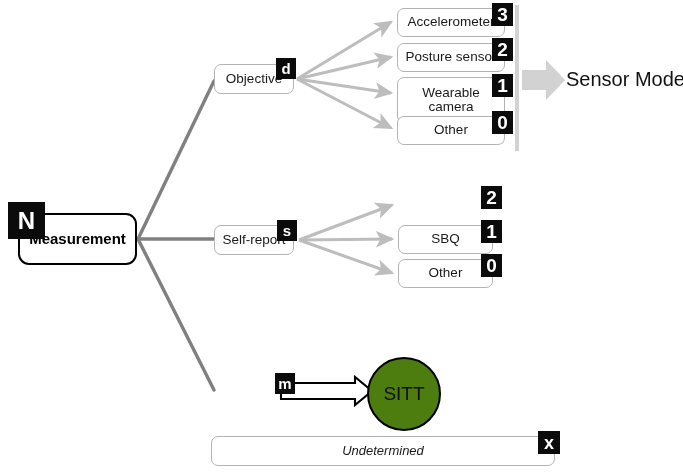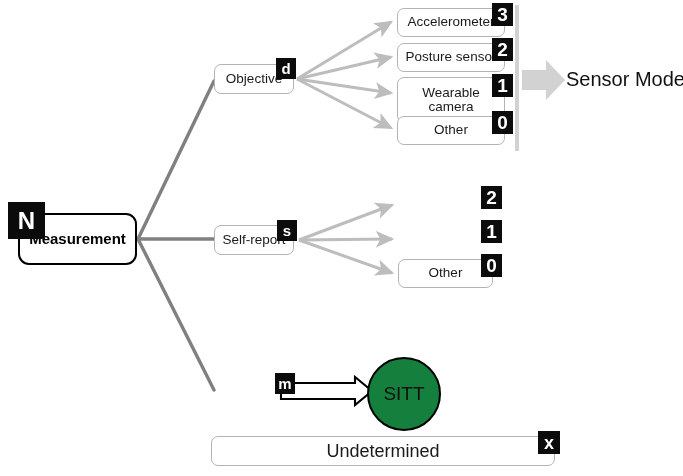--- a/index.html
+++ b/index.html
@@ -11,21 +11,21 @@
 
   
   .node{
     position:absolute;box-sizing:border-box;
     border:1.6px solid #b4b4b4;border-radius:7px;background:#ffffff;
     display:flex;align-items:center;justify-content:center;
     text-align:center;color:#1a1a1a;font-size:13px;line-height:1.05;
   }
   .node.lvl1{font-size:13.5px;}
   .node.child{font-size:13.5px;}
-  .node.wide{font-size:18px;}
+  .node.wide{font-size:13px;font-style:italic;}
 
   
   .node.root{
     border:2.6px solid #000000;border-radius:11px;
     font-weight:bold;font-size:15px;color:#000;
   }
 
   
   .badge{
     position:absolute;background:#0b0b0b;color:#ffffff;
@@ -33,21 +33,21 @@
     font-weight:bold;line-height:1;
   }
   .badge.num{width:21px;height:23px;font-size:19px;}
   .badge.tag{width:20px;height:21px;font-size:15px;}
   .badge.root-badge{width:37px;height:37px;font-size:24px;}
   .badge.x-badge{width:22px;height:23px;font-size:18px;}
 
   
   .circle{
     position:absolute;box-sizing:border-box;
-    border:2.4px solid #000;border-radius:50%;background:#15803d;
+    border:2.4px solid #000;border-radius:50%;background:#4d7c0f;
     display:flex;align-items:center;justify-content:center;
     font-size:19px;color:#111;
   }
 
   
   .outcome-label{
     position:absolute;font-size:20px;color:#111;white-space:nowrap;
   }
   
   .bracket{position:absolute;background:#d2d2d2;}
@@ -120,20 +120,23 @@
   </div>
   <div class="badge num" style="left:492px;top:111px;">0</div>
 
   <div class="node lvl1" style="left:214px;top:225px;width:80px;height:30px;">
     <span>Self-report</span>
   </div>
   <div class="badge tag" style="left:277px;top:220px;">s</div>
 
   <div class="badge num" style="left:481px;top:186px;">2</div>
 
+  <div class="node child" style="left:398px;top:225px;width:95px;height:29px;">
+    <span>SBQ</span>
+  </div>
   <div class="badge num" style="left:481px;top:220px;">1</div>
 
   <div class="node child" style="left:398px;top:259px;width:95px;height:29px;">
     <span>Other</span>
   </div>
   <div class="badge num" style="left:481px;top:254px;">0</div>
 
   <div class="badge tag" style="left:275px;top:373px;">m</div>
 
   <div class="circle" style="left:367px;top:357px;width:74px;height:74px;">

